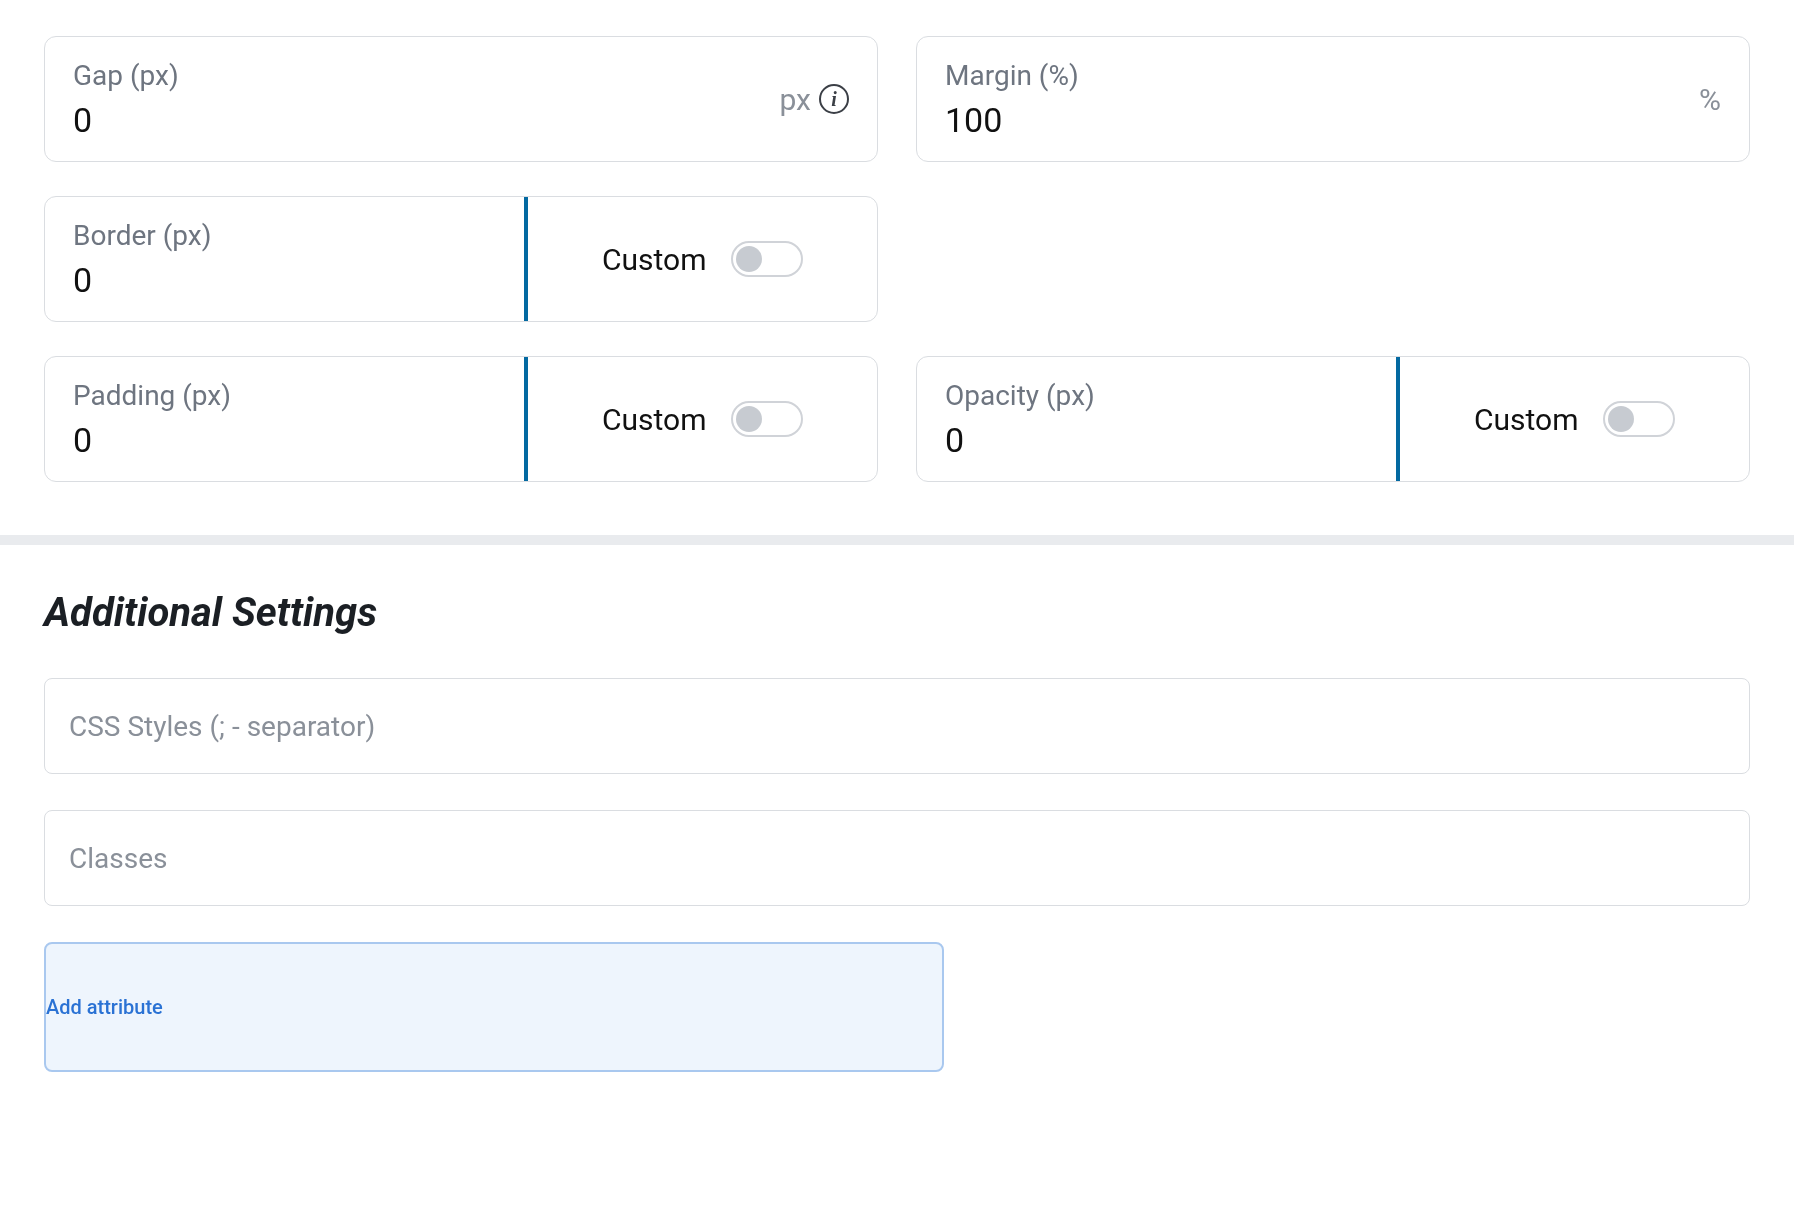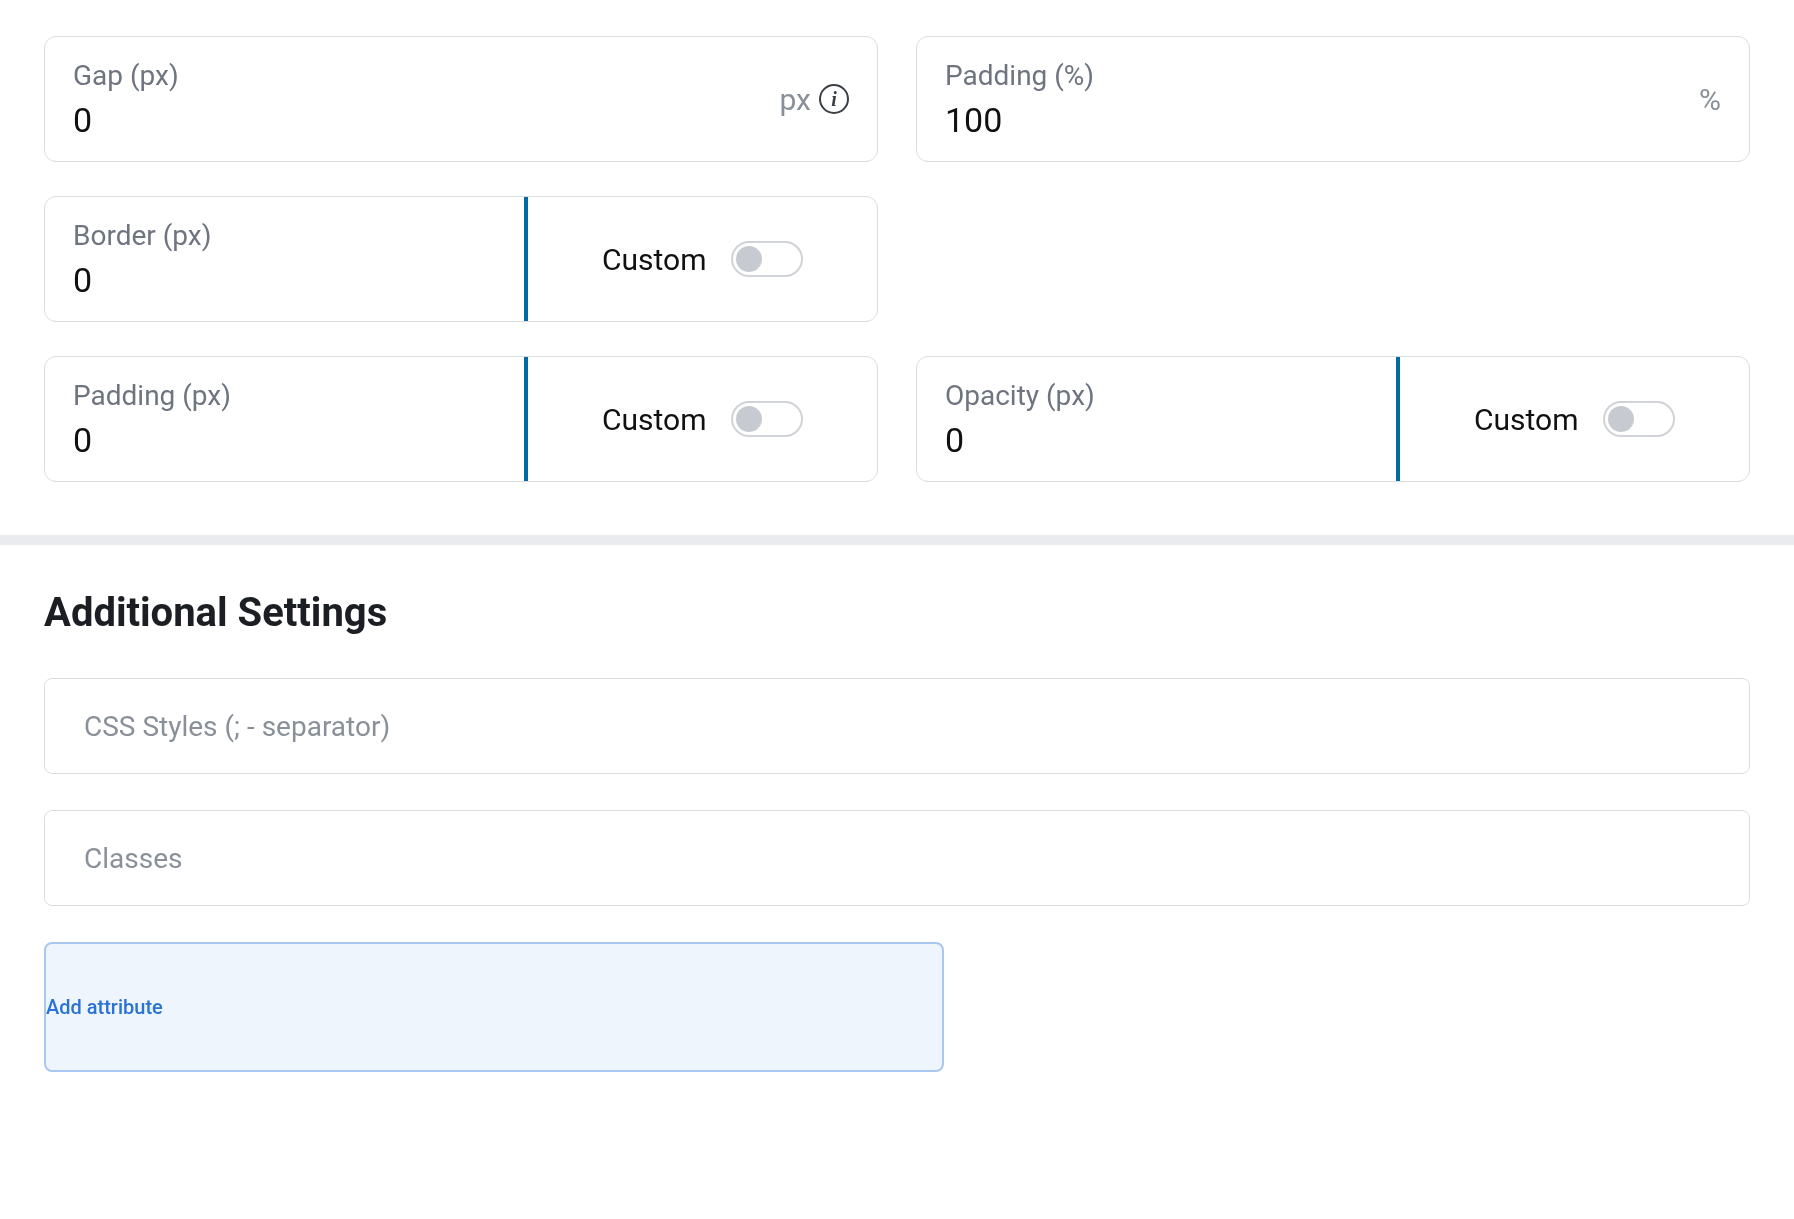--- a/index.html
+++ b/index.html
@@ -127,31 +127,32 @@
     background: #e9ebee;
     width: 100%;
   }
 
   .bottom-section { padding: 44px 44px 48px 44px; }
   .section-heading {
     font-size: 40px;
     font-weight: 700;
     color: #1b1f24;
     margin-bottom: 42px;
+    font-style: italic;
   }
 
   .text-field {
     width: 100%;
     min-height: 96px;
     border: 1px solid #dadde1;
     border-radius: 8px;
     background: #fff;
     font-size: 28px;
     color: #111;
-    padding: 30px 39px;
+    padding: 30px 24px;
     outline: none;
     font-family: inherit;
     margin-bottom: 36px;
   }
   .text-field::placeholder { color: #8a9099; }
 
   .add-btn {
     width: 900px;
     height: 130px;
     border: 2px solid #a9c8ef;
@@ -185,21 +186,21 @@
               <span>px</span>
               <span class="info-icon">i</span>
             </div>
           </div>
         </div>
       </div>
       <div class="col">
         <div class="field">
           <div class="field-inner">
             <div class="field-labelval">
-              <div class="field-label">Padding (%)</div>
+              <div class="field-label">Margin (%)</div>
               <input class="field-value-input" type="text" value="100" style="">
             </div>
             <div class="field-suffix">
               <span>%</span>
             </div>
           </div>
         </div>
       </div>
     </div>
 

